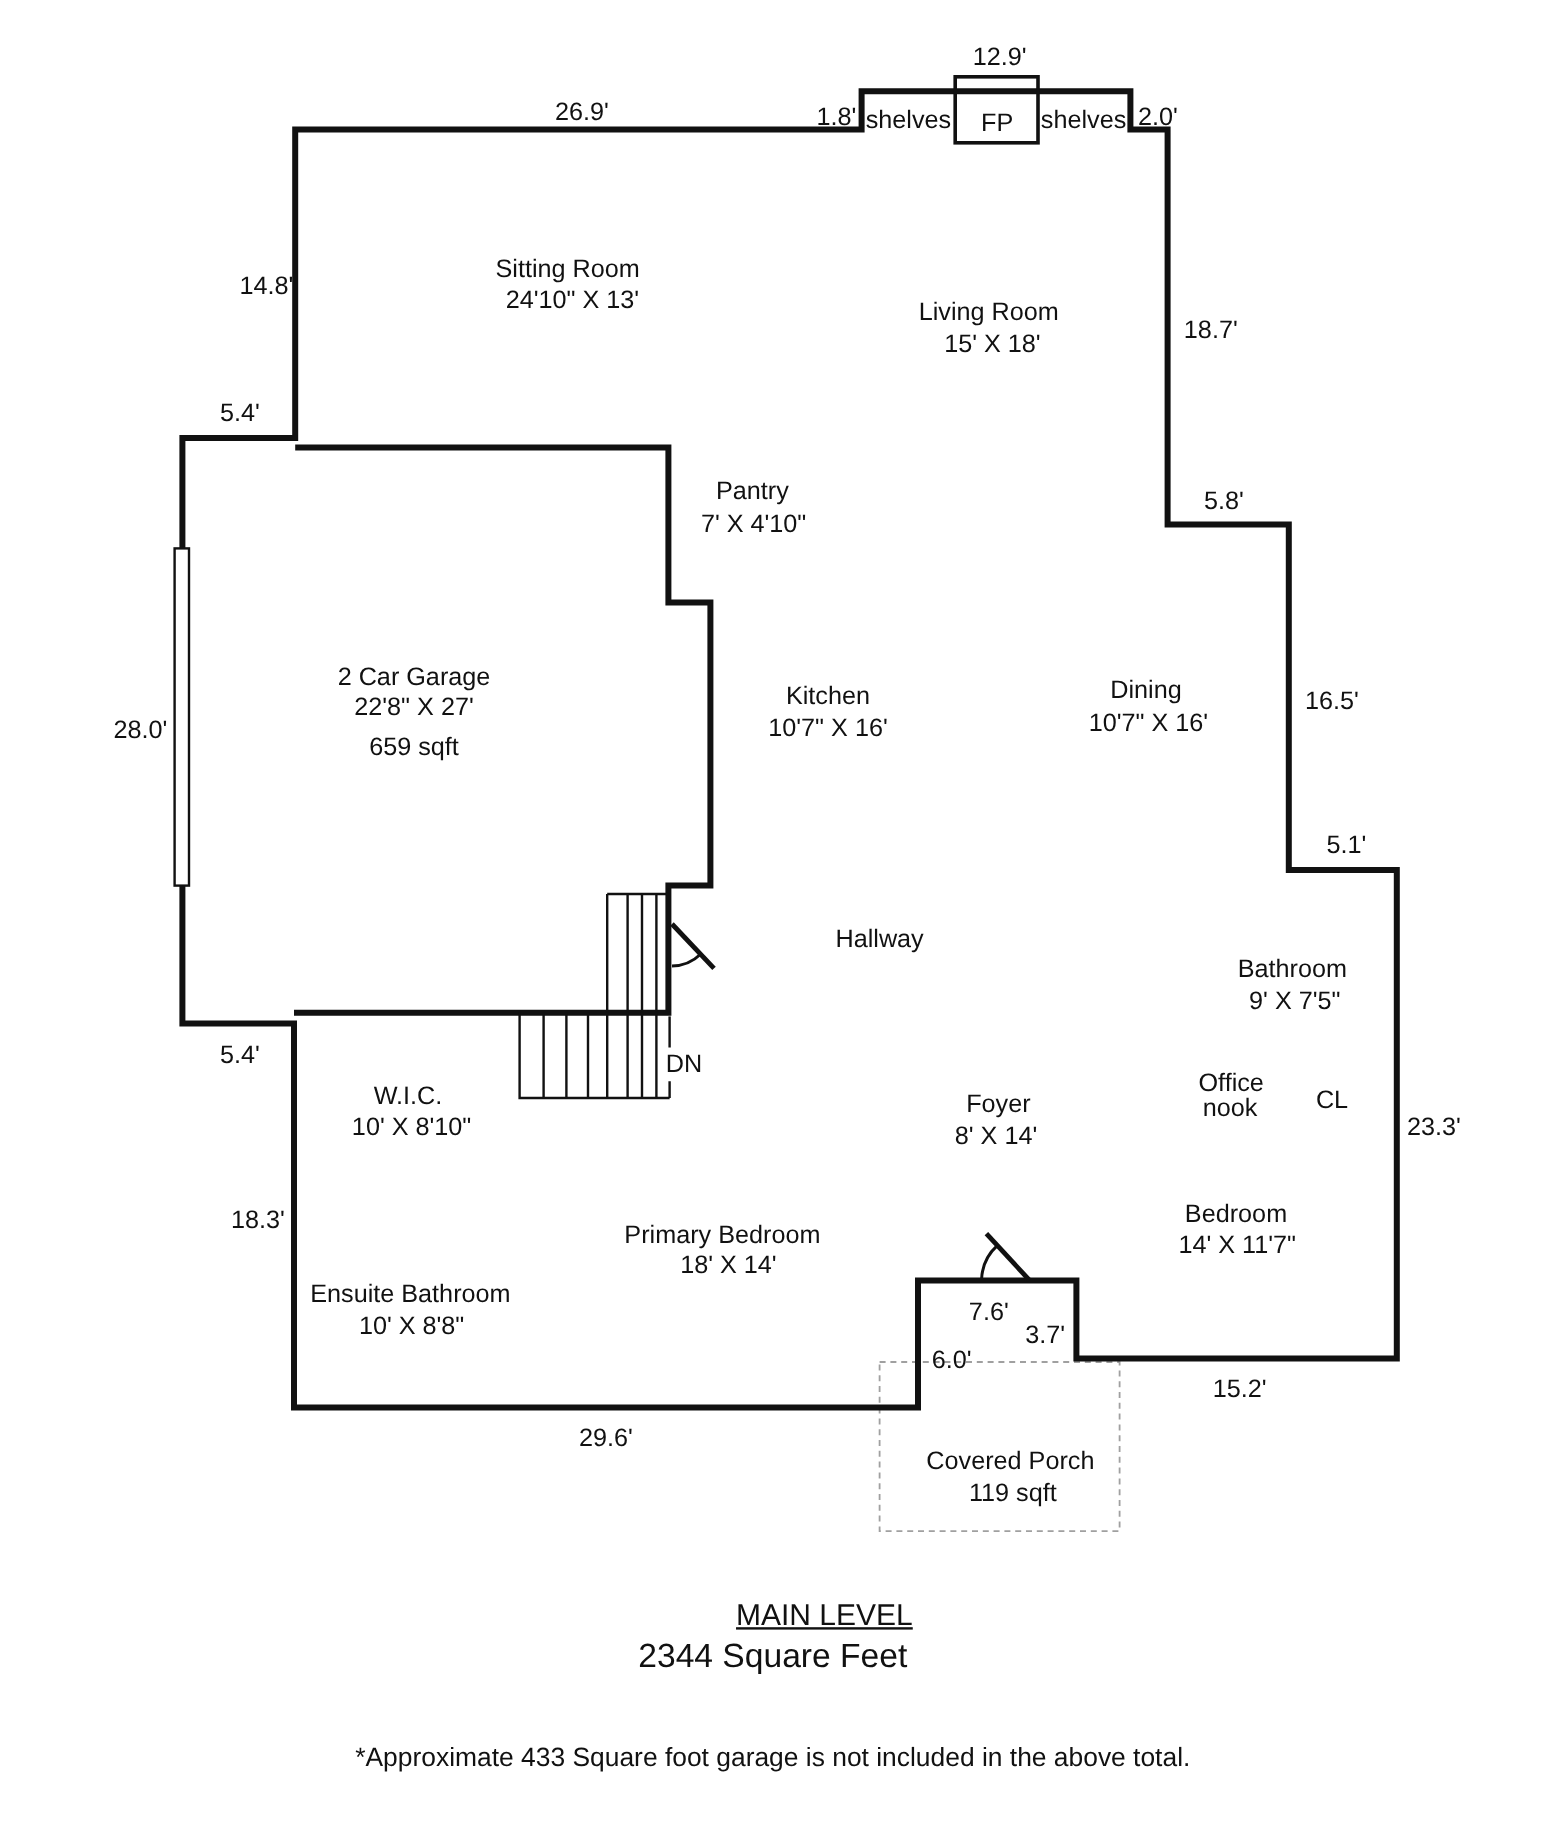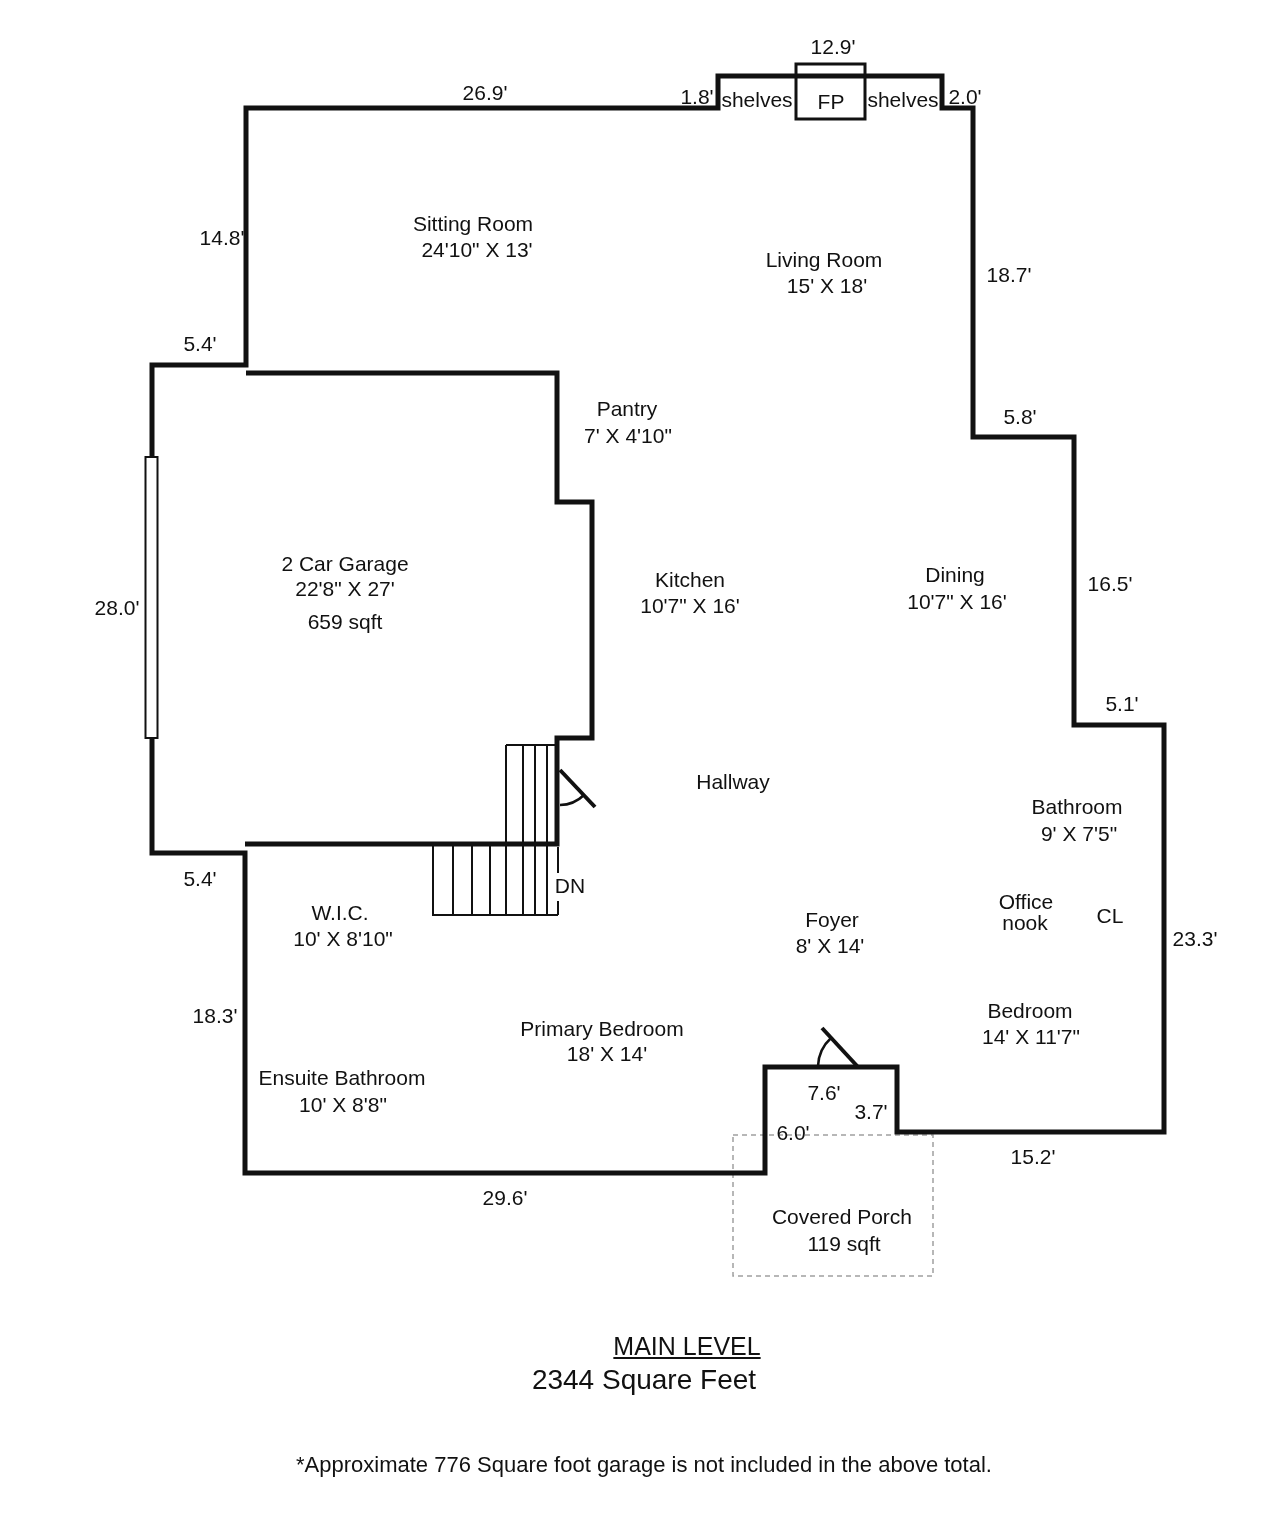--- a/index.html
+++ b/index.html
@@ -105,13 +105,13 @@
   <text x="793" y="1140">6.0'</text>
   <text x="1033" y="1164">15.2'</text>
   <text x="505" y="1205">29.6'</text>
 
   <text x="842" y="1224">Covered Porch</text>
   <text x="844" y="1251">119 sqft</text>
 </svg>
 
 <div class="footer footer-level">MAIN LEVEL</div>
 <div class="footer footer-total">2344 Square Feet</div>
-<div class="footer footer-note">*Approximate 776 Square foot garage is not included in the above total.</div>
+<div class="footer footer-note">*Approximate 433 Square foot garage is not included in the above total.</div>
 
 </body></html>

